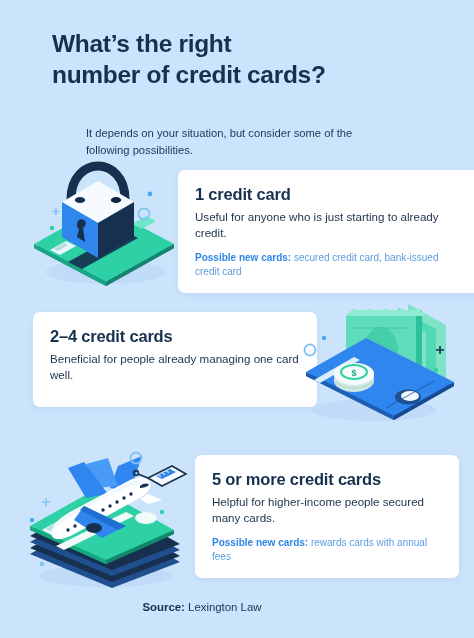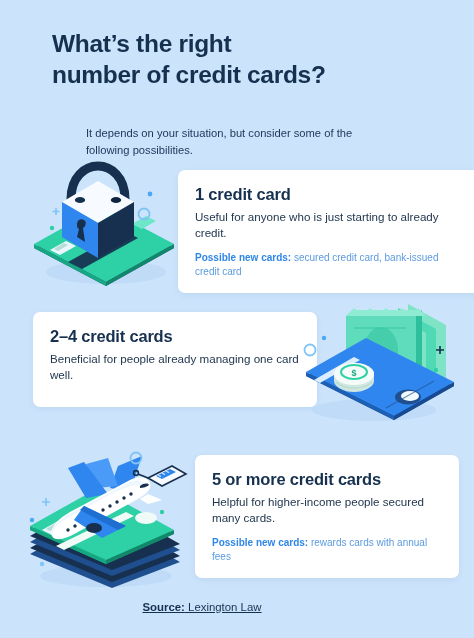--- a/index.html
+++ b/index.html
@@ -84,21 +84,20 @@
 
   
   .footer {
     position: absolute;
     left: 0;
     top: 601px;
     width: 404px;
     text-align: center;
     color: #16304f;
     font-size: 11.4px;
-    text-decoration: underline;
   }
   .footer b { font-weight: bold; }
 
   
   .illus {
     position: absolute;
   }
   .illus-lock  { left: 28px;  top: 152px; }
   .illus-money { left: 300px; top: 298px; }
   .illus-plane { left: 22px;  top: 450px; }

